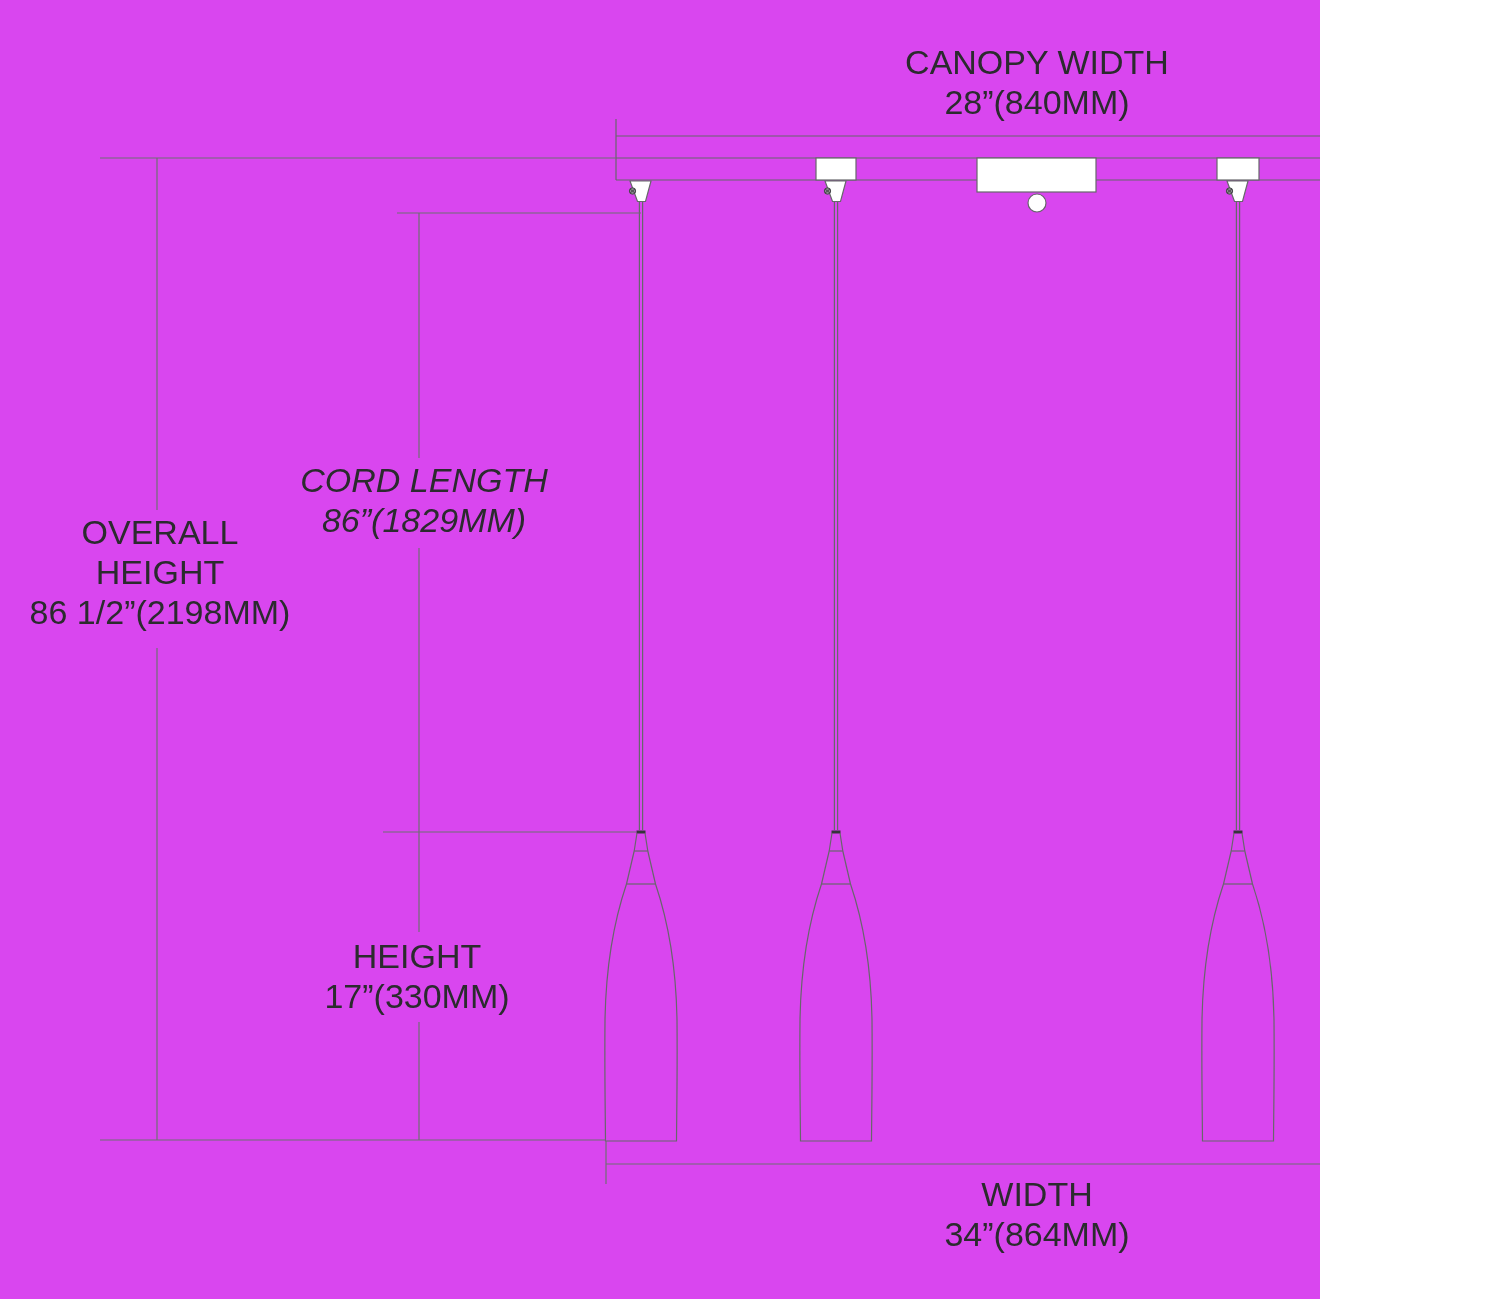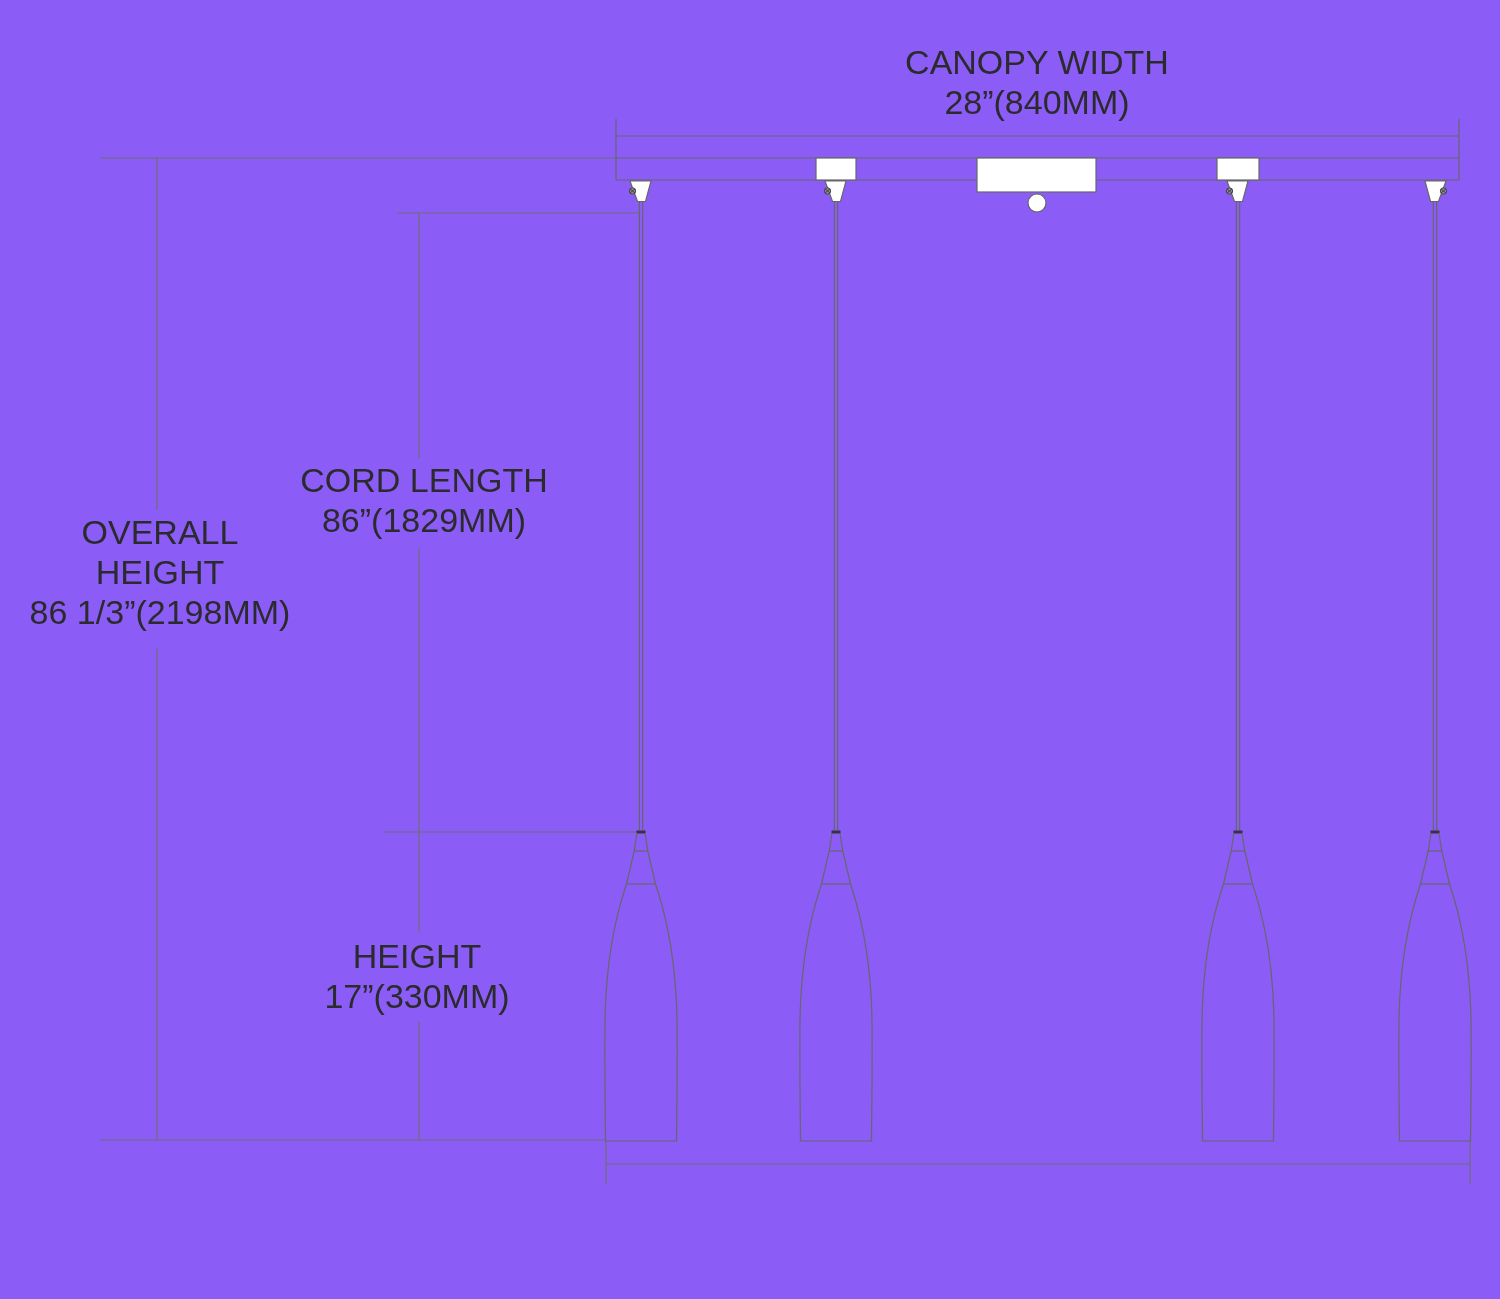--- a/index.html
+++ b/index.html
@@ -1,19 +1,19 @@
 <!DOCTYPE html>
 <html><head>
 <meta charset="utf-8">
 <style>
   html,body{margin:0;padding:0;background:#ffffff;}
   .canvas{
     position:relative;
-    width:1500px;height:1299px;
-    background:#8b5cf6;
+    width:1320px;height:1299px;
+    background:#d946ef;
     font-family:"Liberation Sans", sans-serif;
     overflow:hidden;
   }
   .lineart{position:absolute;left:0;top:0;}
   .dim-label{
     position:absolute;
     transform:translateX(-50%);
     text-align:center;
     font-size:34px;
     line-height:40px;
@@ -117,27 +117,31 @@
   </svg>
 
   <div class="dim-label" style="left:1037px; top:42px;">
     <div>CANOPY WIDTH</div>
     <div>28”(840MM)</div>
   </div>
 
   <div class="dim-label" style="left:160px; top:512px;">
     <div>OVERALL</div>
     <div>HEIGHT</div>
-    <div>86 1/3”(2198MM)</div>
+    <div>86 1/2”(2198MM)</div>
   </div>
 
-  <div class="dim-label" style="left:424px; top:460px;">
+  <div class="dim-label" style="left:424px; top:460px;font-style:italic;">
     <div>CORD LENGTH</div>
     <div>86”(1829MM)</div>
   </div>
 
   <div class="dim-label" style="left:417px; top:936px;">
     <div>HEIGHT</div>
     <div>17”(330MM)</div>
   </div>
 
+  <div class="dim-label" style="left:1037px; top:1174px;">
+    <div>WIDTH</div>
+    <div>34”(864MM)</div>
+  </div>
 
 </div>
 
 </body></html>

